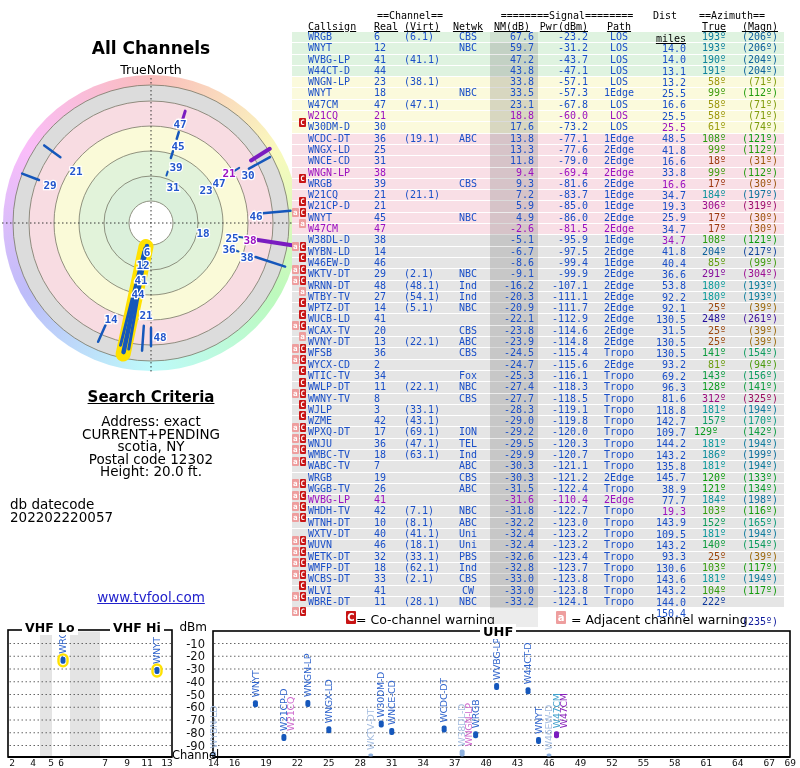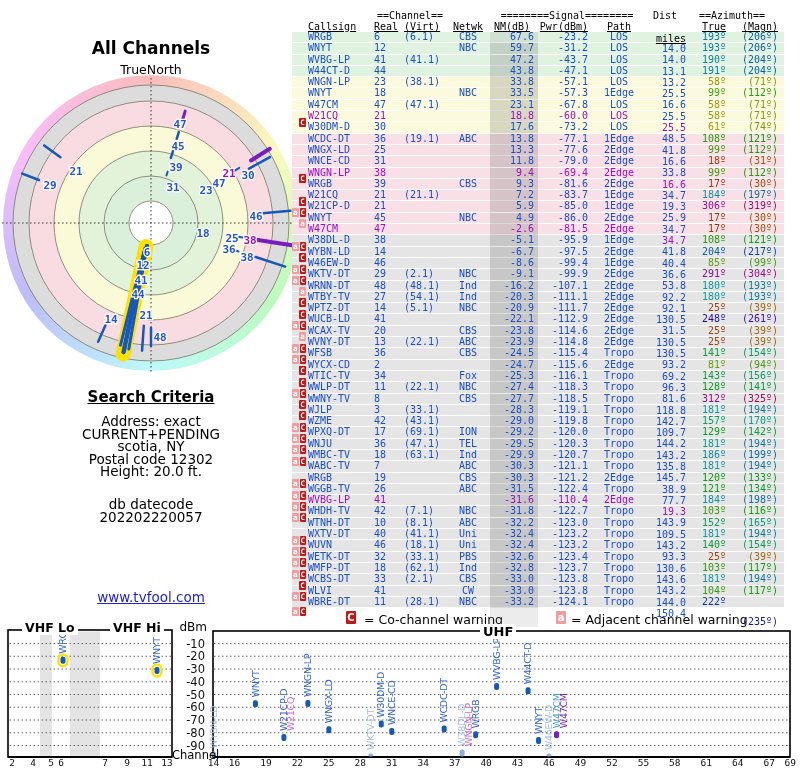--- a/index.html
+++ b/index.html
@@ -13,21 +13,21 @@
     hsl(120,85%,86%) 120deg,hsl(150,85%,86%) 150deg,hsl(180,85%,86%) 180deg,
     hsl(210,85%,86%) 210deg,hsl(240,85%,86%) 240deg,hsl(270,85%,86%) 270deg,
     hsl(300,85%,86%) 300deg,hsl(330,85%,86%) 330deg,hsl(360,85%,86%));}
   #polar-title{left:30px;top:38px;width:242px;text-align:center;font-size:17px;font-weight:bold;color:#000;}
   #polar-subtitle{left:81px;top:62px;width:140px;text-align:center;font-size:12.5px;color:#000;}
   #north-label{left:119px;top:85px;font-size:13px;font-weight:bold;color:#d02020;}
   
   #search{left:10px;top:388px;width:282px;text-align:center;color:#000;}
   #search-title{font-size:15px;font-weight:bold;text-decoration:underline;margin-bottom:9px;}
   .srch-line{font-size:13.5px;line-height:12.6px;}
-  #db-block{left:10px;top:498px;width:282px;text-align:center;font-size:13.5px;line-height:12.6px;}
+  #db-block{left:10px;top:498px;width:282px;font-size:13.5px;line-height:12.6px;}
   #site-link{left:10px;top:589px;width:282px;text-align:center;font-size:13.5px;}
   #site-link a{color:#2222cc;}
   
   #tablewrap{left:292px;top:10px;width:492px;font-family:"DejaVu Sans Mono",monospace;
              font-size:10px;color:#000;z-index:5;}
   .trow{display:grid;grid-template-columns:16px 66px 26px 46px 44px 48px 56px 50px 42px 40px 52px;
         height:10.3px;line-height:10.3px;border-bottom:1px solid #fff;}
   .hrow{display:grid;grid-template-columns:16px 66px 72px 44px 154px 42px 92px;height:11px;line-height:11px;}
   .hrow2{display:grid;grid-template-columns:16px 66px 26px 46px 44px 48px 56px 50px 42px 40px 52px;height:11px;line-height:11px;}
   .hc{text-align:center;white-space:pre;}
@@ -50,21 +50,21 @@
   .blue-txt{color:#1a4fc8;}
   .pend-txt{color:#9b10c0;}
   .flagbox{display:inline-block;width:7px;height:9px;border-radius:1px;color:#fff;
            font-size:7.5px;font-weight:bold;text-align:center;line-height:9px;}
   .flag-C{background:#c81414;}
   .flag-a{background:#ee9e9e;}
   
   .legendbox{display:inline-block;width:10px;height:13px;border-radius:1px;color:#fff;
              font-size:10px;font-weight:bold;text-align:center;line-height:13px;}
   #legend-c-icon{left:346px;top:611px;}
-  #legend-c-label{left:364px;top:612px;font-size:12.5px;color:#000;}
+  #legend-c-label{left:356px;top:612px;font-size:12.5px;color:#000;}
   #legend-a-icon{left:556px;top:611px;}
   #legend-a-label{left:571px;top:612px;font-size:12.5px;color:#000;}
   #vhf-lo-label{left:22px;top:620px;font-size:12.5px;font-weight:bold;background:#fff;padding:0 3px;z-index:8;}
   #vhf-hi-label{left:110px;top:620px;font-size:12.5px;font-weight:bold;background:#fff;padding:0 3px;z-index:8;}
   #uhf-label{left:480px;top:624px;font-size:13px;font-weight:bold;background:#fff;padding:0 3px;z-index:8;}
   #dbm-label{left:177px;top:620px;width:30px;text-align:right;font-size:12px;}
   #channel-label{left:172px;top:748px;font-size:11.5px;}
   svg{position:absolute;left:0;top:0;}
 </style>
 </head>
@@ -693,21 +693,21 @@
             <span class="flagbox flag-C">C</span>
           </div>
           <div class="c-cs blue-txt">WPXQ-DT</div>
           <div class="c-re blue-txt">17</div>
           <div class="c-vi blue-txt">(69.1)</div>
           <div class="c-nw blue-txt">ION</div>
           <div class="c-nm blue-txt">-29.2</div>
           <div class="c-pw blue-txt">-120.0</div>
           <div class="c-pa blue-txt">Tropo</div>
           <div class="c-mi blue-txt">144.2</div>
-          <div class="c-tr blue-txt" style="color: rgb(13, 156, 34);">129º</div>
+          <div class="c-tr blue-txt" style="color: rgb(13, 156, 34); text-align: center;">129º</div>
           <div class="c-mg blue-txt" style="color: rgb(13, 156, 65);">(142º)</div>
         </div>
         <div class="trow band-e">
           <div class="c-flags">
             <span class="flagbox flag-a">a</span>
             <span class="flagbox flag-C">C</span>
           </div>
           <div class="c-cs blue-txt">WNJU</div>
           <div class="c-re blue-txt">36</div>
           <div class="c-vi blue-txt">(47.1)</div>

